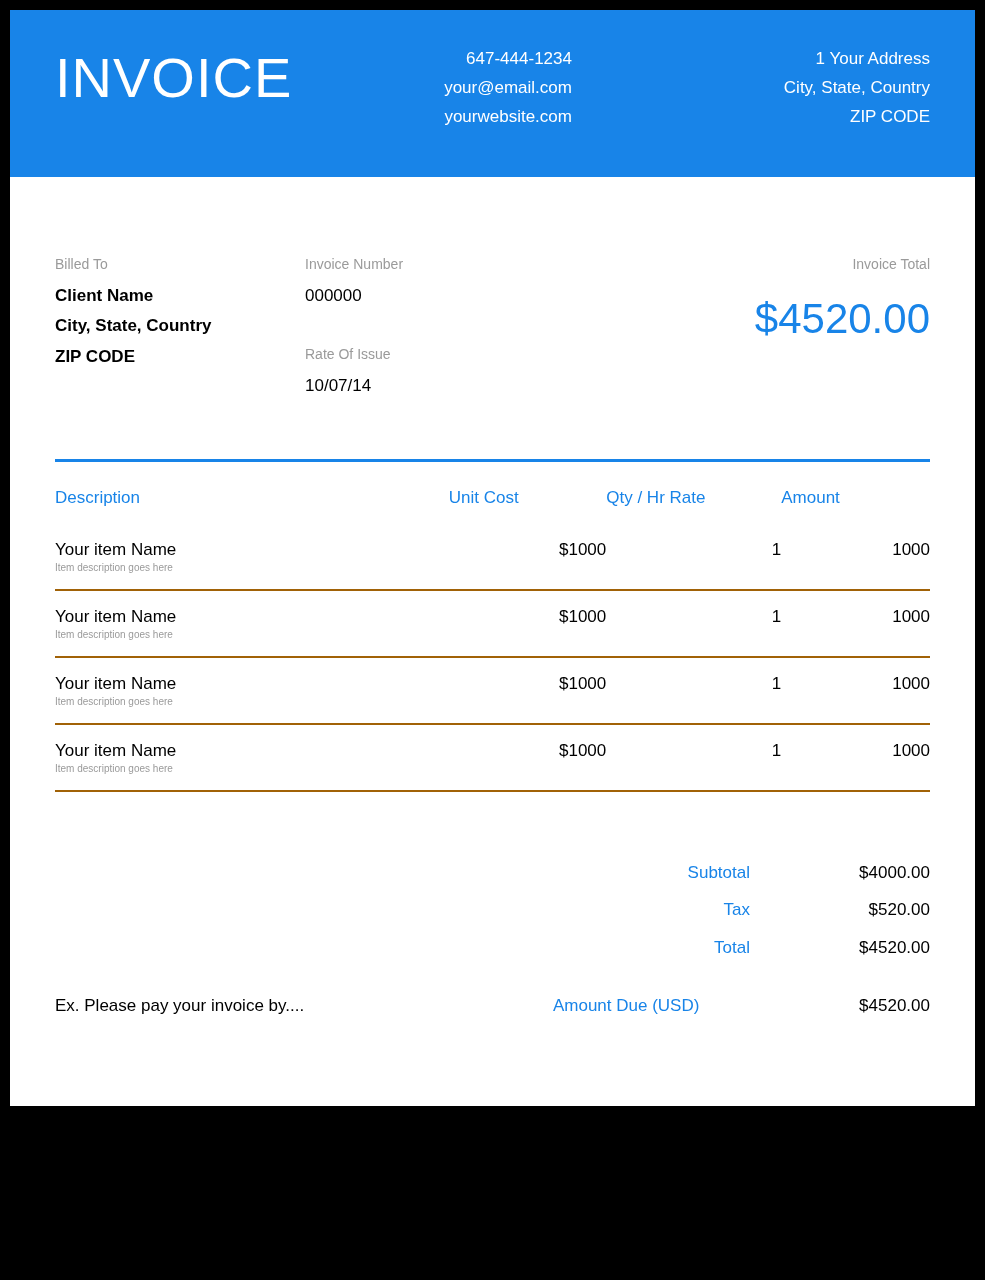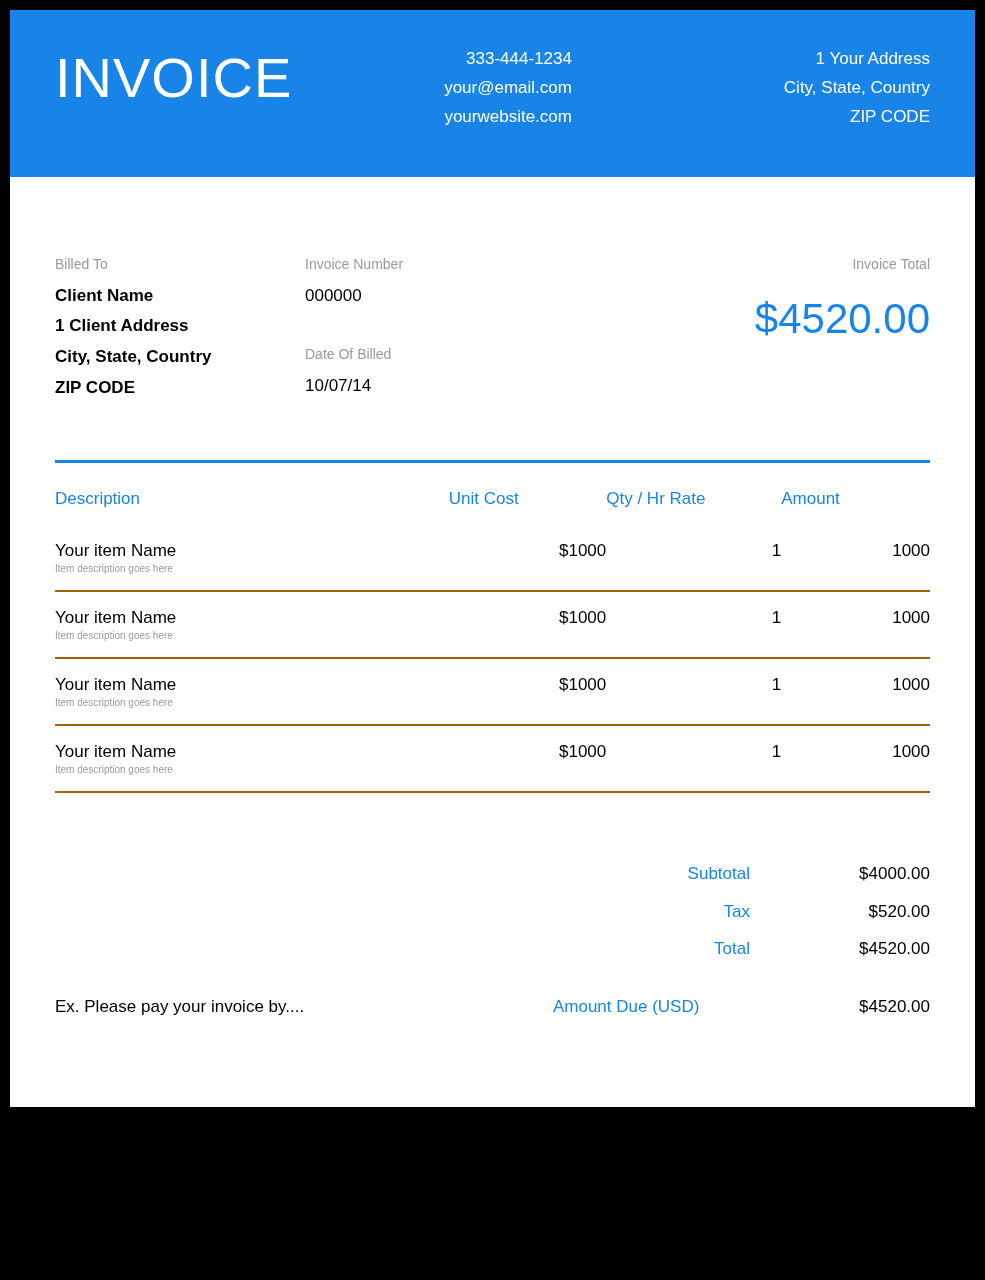--- a/index.html
+++ b/index.html
@@ -151,44 +151,43 @@
       text-align: right;
     }
   </style>
 </head>
 <body>
 
 <div class="invoice-page">
   <div class="header">
     <div class="header-title">INVOICE</div>
     <div class="header-contact">
-      <div>333-444-1234</div>
+      <div>647-444-1234</div>
       <div>your@email.com</div>
       <div>yourwebsite.com</div>
     </div>
     <div class="header-address">
       <div>1 Your Address</div>
       <div>City, State, Country</div>
       <div>ZIP CODE</div>
     </div>
   </div>
 
   <div class="meta-section">
     <div class="meta-col billed">
       <div class="meta-label">Billed To</div>
       <div class="meta-value bold">Client Name</div>
-      <div class="meta-value bold">1 Client Address</div>
       <div class="meta-value bold">City, State, Country</div>
       <div class="meta-value bold">ZIP CODE</div>
     </div>
     <div class="meta-col invnum">
       <div class="meta-label">Invoice Number</div>
       <div class="meta-value">000000</div>
       <br>
-      <div class="meta-label">Date Of Billed</div>
+      <div class="meta-label">Rate Of Issue</div>
       <div class="meta-value">10/07/14</div>
     </div>
     <div class="meta-col total">
       <div class="meta-label">Invoice Total</div>
       <div class="invoice-total">$4520.00</div>
     </div>
   </div>
 
   <div class="table-section">
     <div class="table-divider"></div>

